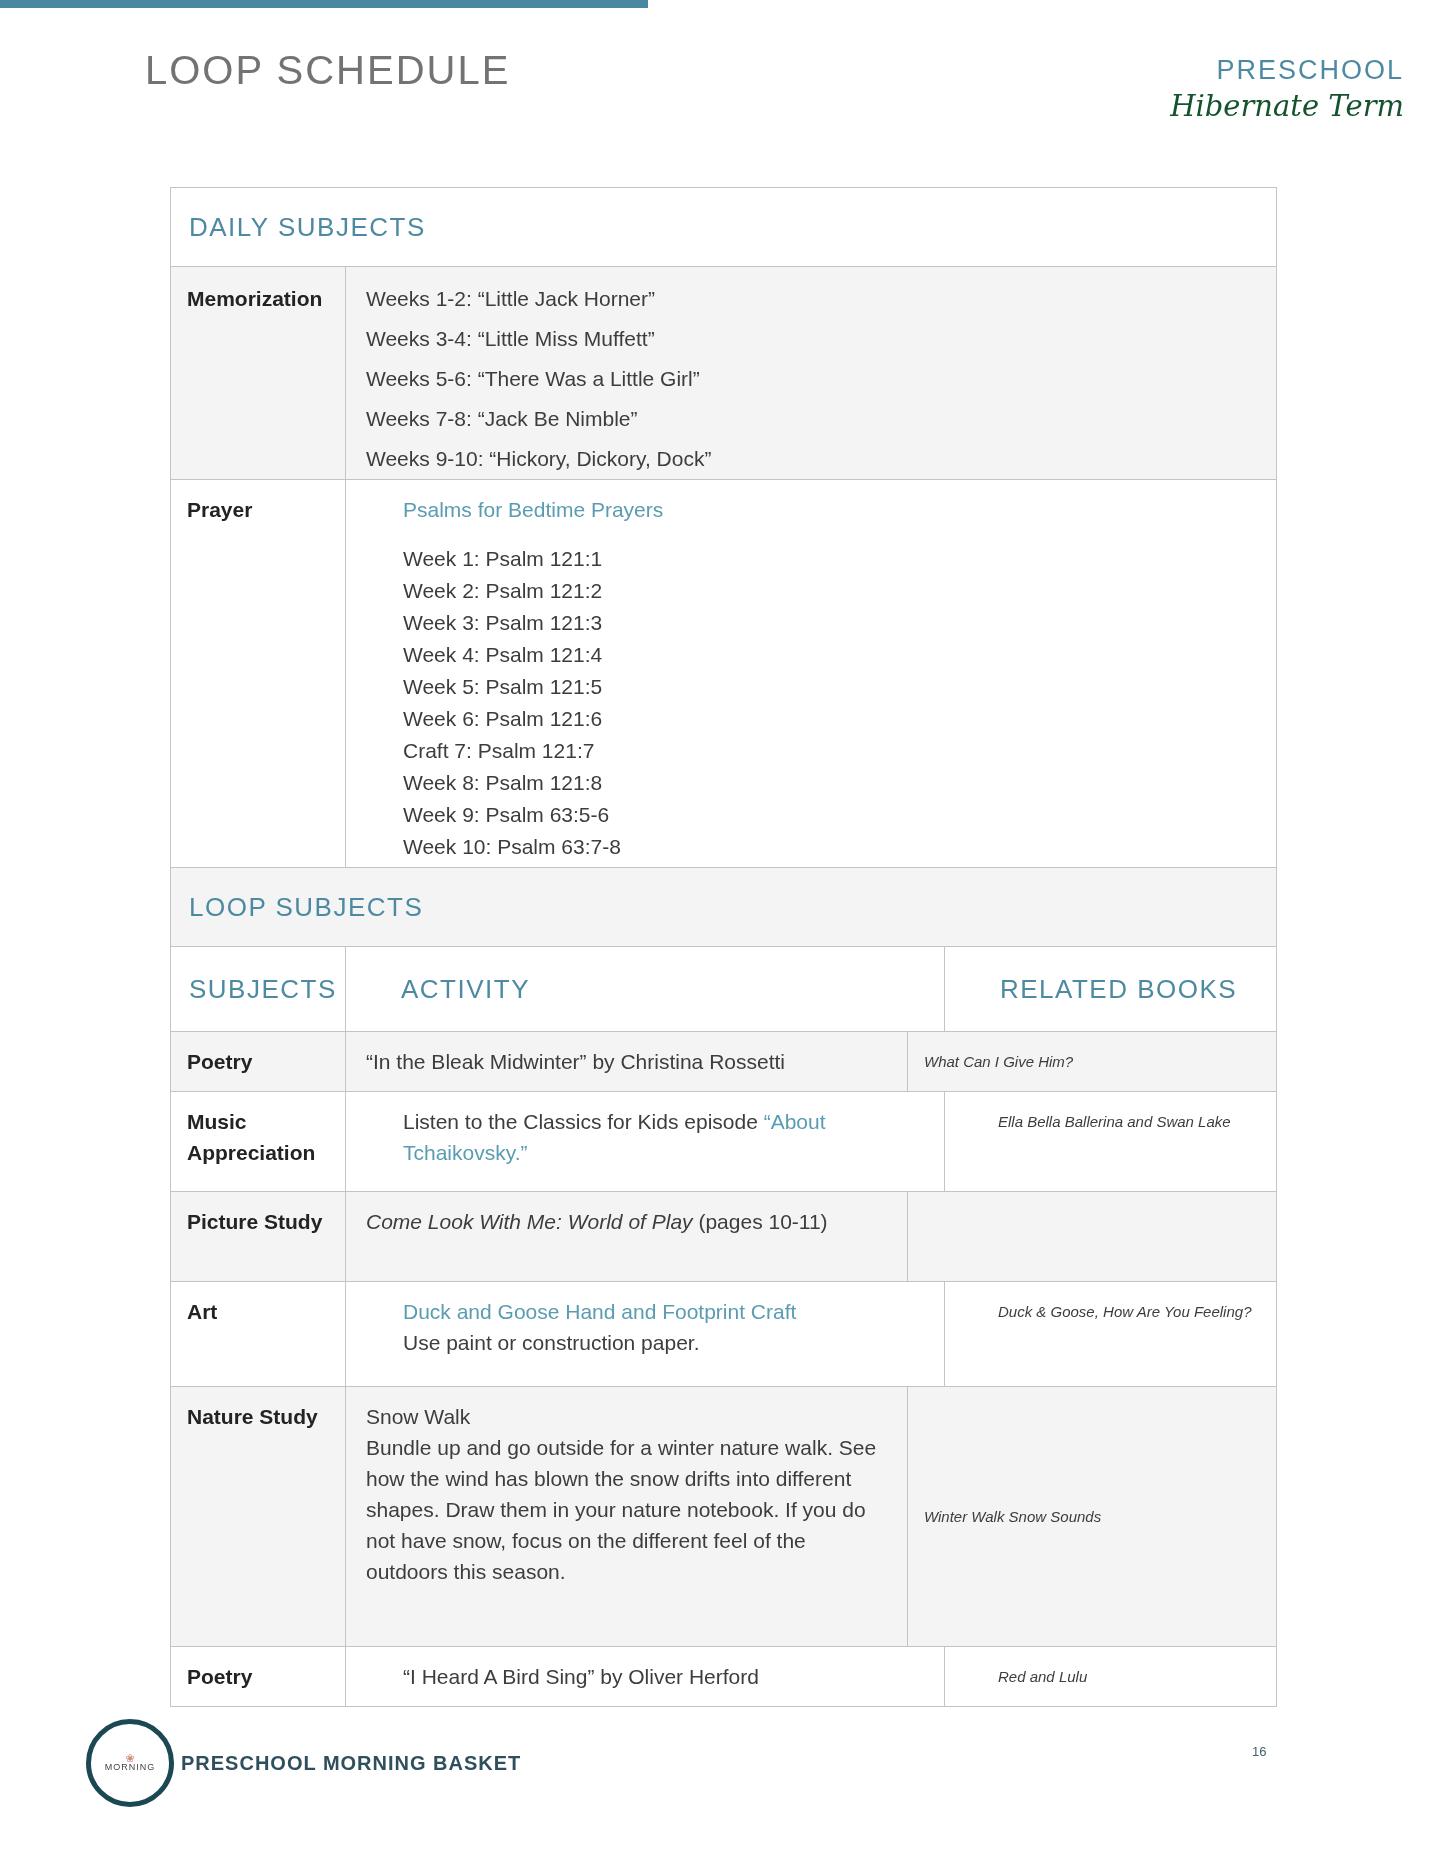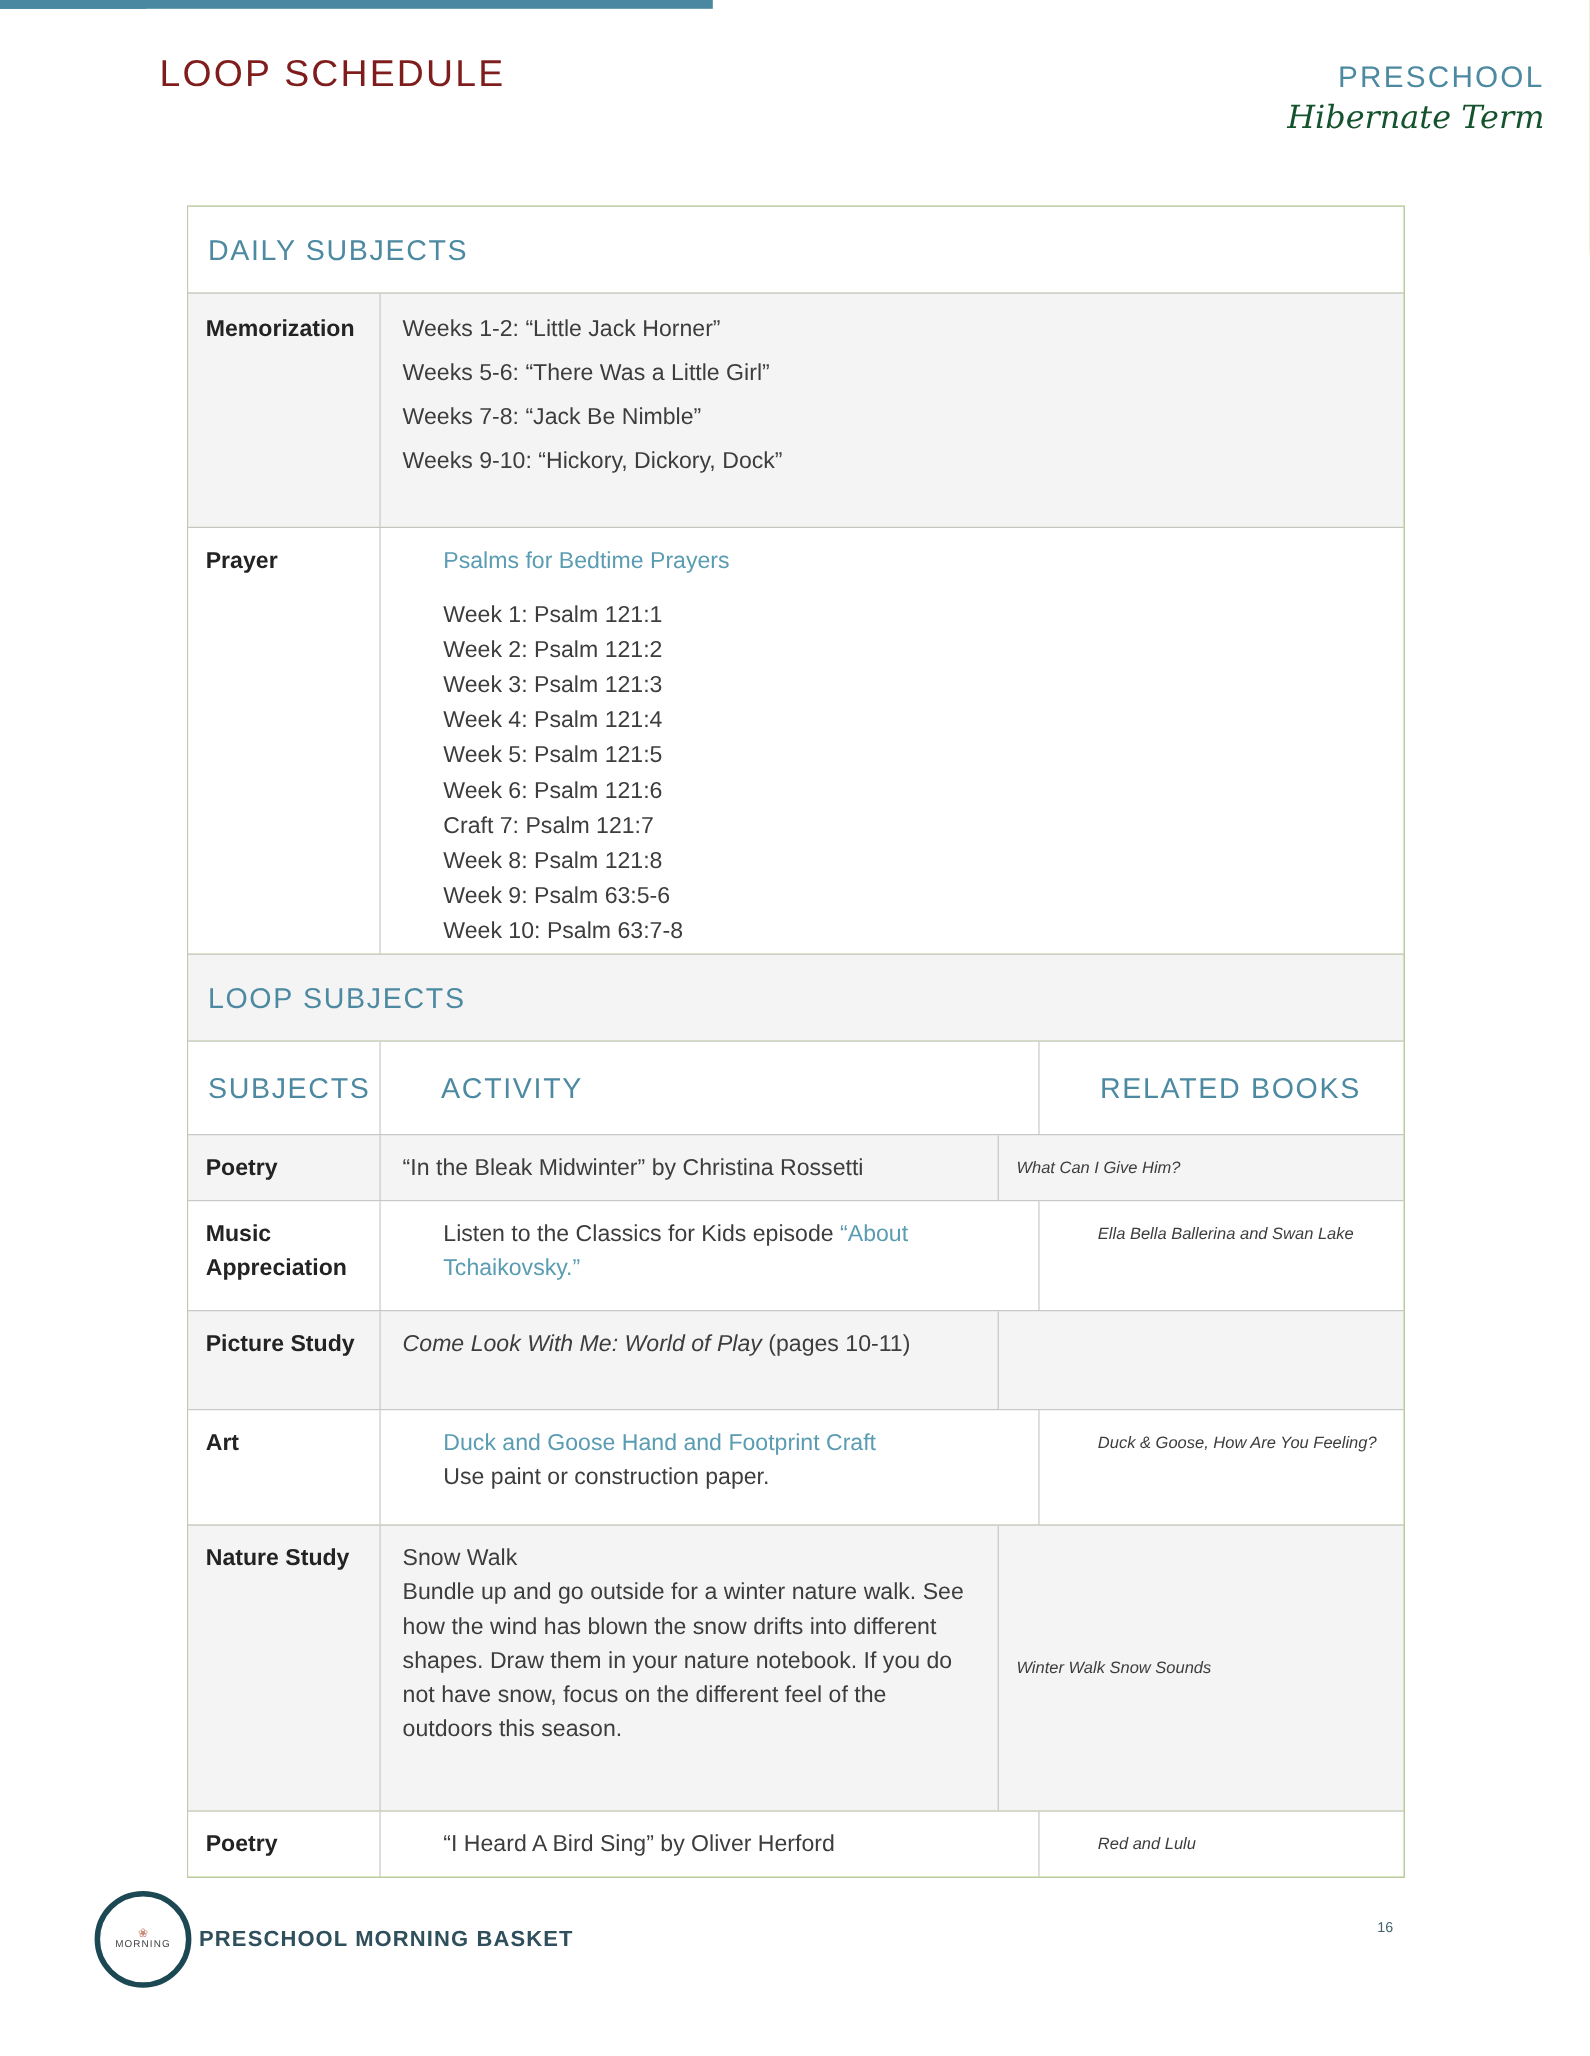--- a/index.html
+++ b/index.html
@@ -8,21 +8,21 @@
     position:relative; width:1445px; height:1869px; background:#ffffff;
     font-family:"Liberation Sans", sans-serif; color:#3d3d3d; overflow:hidden;
   }
 
   
   .rule { position:absolute; height:8px; background:#4a87a1; }
   .rule-left  { left:0;   top:74; width:133px; }
   .rule-right { left:467; top:74; width:648px; }
   .page-title {
     position:absolute; left:145px; top:48px;
-    font-size:34px; letter-spacing:2px; color:#7f1d1d; font-weight:400;
+    font-size:40px; letter-spacing:2px; color:#737373; font-weight:400;
   }
   .program-block { position:absolute; top:55px; right:41px; text-align:right; }
   .program-name { font-size:27px; letter-spacing:2px; color:#4d8aa2; }
   .term-name {
     font-family:"DejaVu Serif", serif; font-style:italic;
     font-size:29px; color:#14532d; margin-top:3px;
   }
 
   
   .sched {
@@ -113,20 +113,21 @@
   <div class="sched">
 
     <div class="band daily-header">
       <div class="section-title">DAILY SUBJECTS</div>
     </div>
 
     <div class="row row-memorization gray">
       <div class="cell-label">Memorization</div>
       <div class="cell-content">
         <div class="memo-line">Weeks 1-2: “Little Jack Horner”</div>
+        <div class="memo-line">Weeks 3-4: “Little Miss Muffett”</div>
         <div class="memo-line">Weeks 5-6: “There Was a Little Girl”</div>
         <div class="memo-line">Weeks 7-8: “Jack Be Nimble”</div>
         <div class="memo-line">Weeks 9-10: “Hickory, Dickory, Dock”</div>
       </div>
     </div>
 
     <div class="row row-prayer white">
       <div class="cell-label">Prayer</div>
       <div class="cell-content">
         <a class="teal-link">Psalms for Bedtime Prayers</a>

